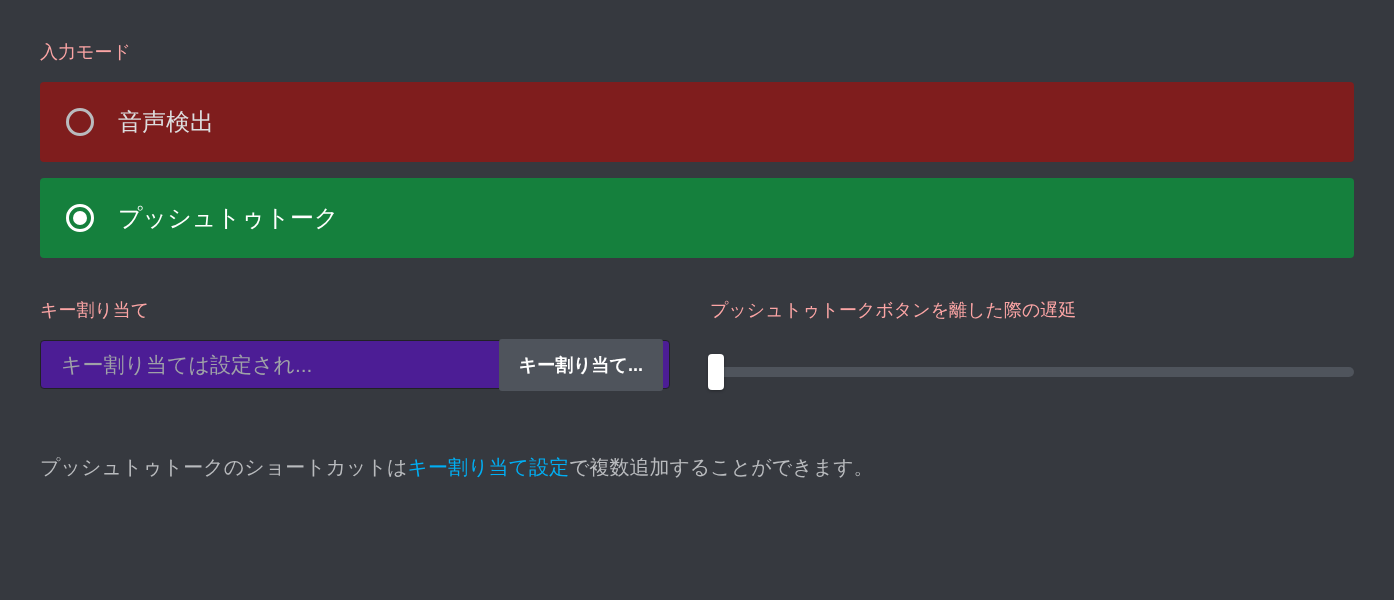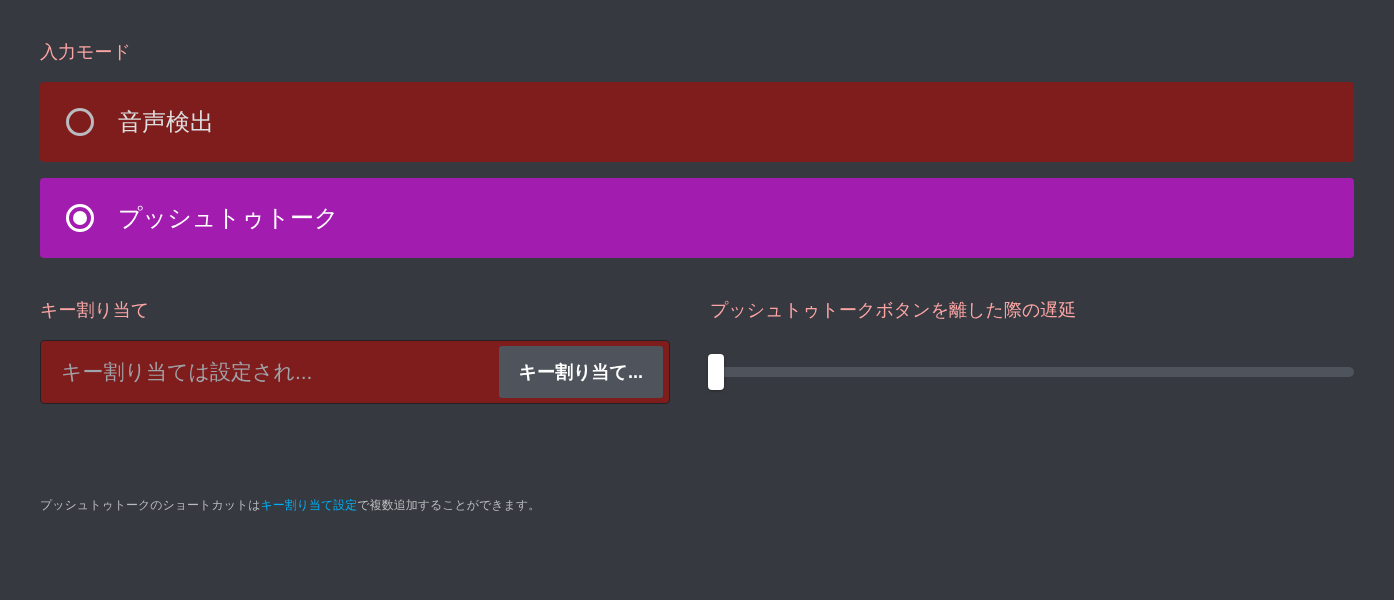--- a/index.html
+++ b/index.html
@@ -24,21 +24,21 @@
   .radio-option {
     background-color: #7f1d1d;
     border-radius: 4px;
     padding: 24px 26px;
     margin-bottom: 16px;
     display: flex;
     align-items: center;
     cursor: pointer;
   }
   .radio-option.selected {
-    background-color: #a21caf;
+    background-color: #15803d;
   }
   .radio-circle {
     width: 28px;
     height: 28px;
     border: 3px solid #b9bbbe;
     border-radius: 50%;
     margin-right: 24px;
     display: flex;
     align-items: center;
     justify-content: center;
@@ -70,27 +70,27 @@
     gap: 40px;
     margin-top: 40px;
   }
   .col-left {
     width: 630px;
   }
   .col-right {
     flex: 1;
   }
   .shortcut-box {
-    background-color: #7f1d1d;
+    background-color: #4c1d95;
     border: 1px solid #202225;
     border-radius: 4px;
     padding: 6px 6px 6px 20px;
     display: flex;
     align-items: center;
-    height: 64px;
+    height: 49px;
   }
   .shortcut-placeholder {
     color: #9fa2a7;
     font-size: 21px;
     white-space: nowrap;
     overflow: hidden;
     text-overflow: ellipsis;
     flex: 1;
     padding-right: 10px;
   }
@@ -134,23 +134,23 @@
     width: 16px;
     height: 36px;
     background-color: #fff;
     border-radius: 4px;
     top: 50%;
     transform: translate(-50%, -50%);
     box-shadow: 0 1px 3px rgba(0,0,0,0.3);
     cursor: grab;
   }
   .footer-text {
-    margin-top: 92px;
+    margin-top: 48px;
     color: #b9bbbe;
-    font-size: 12px;
+    font-size: 20px;
     line-height: 1.5;
   }
   .footer-link {
     color: #00aff4;
     cursor: pointer;
   }
 </style>
 </head>
 <body>
 

